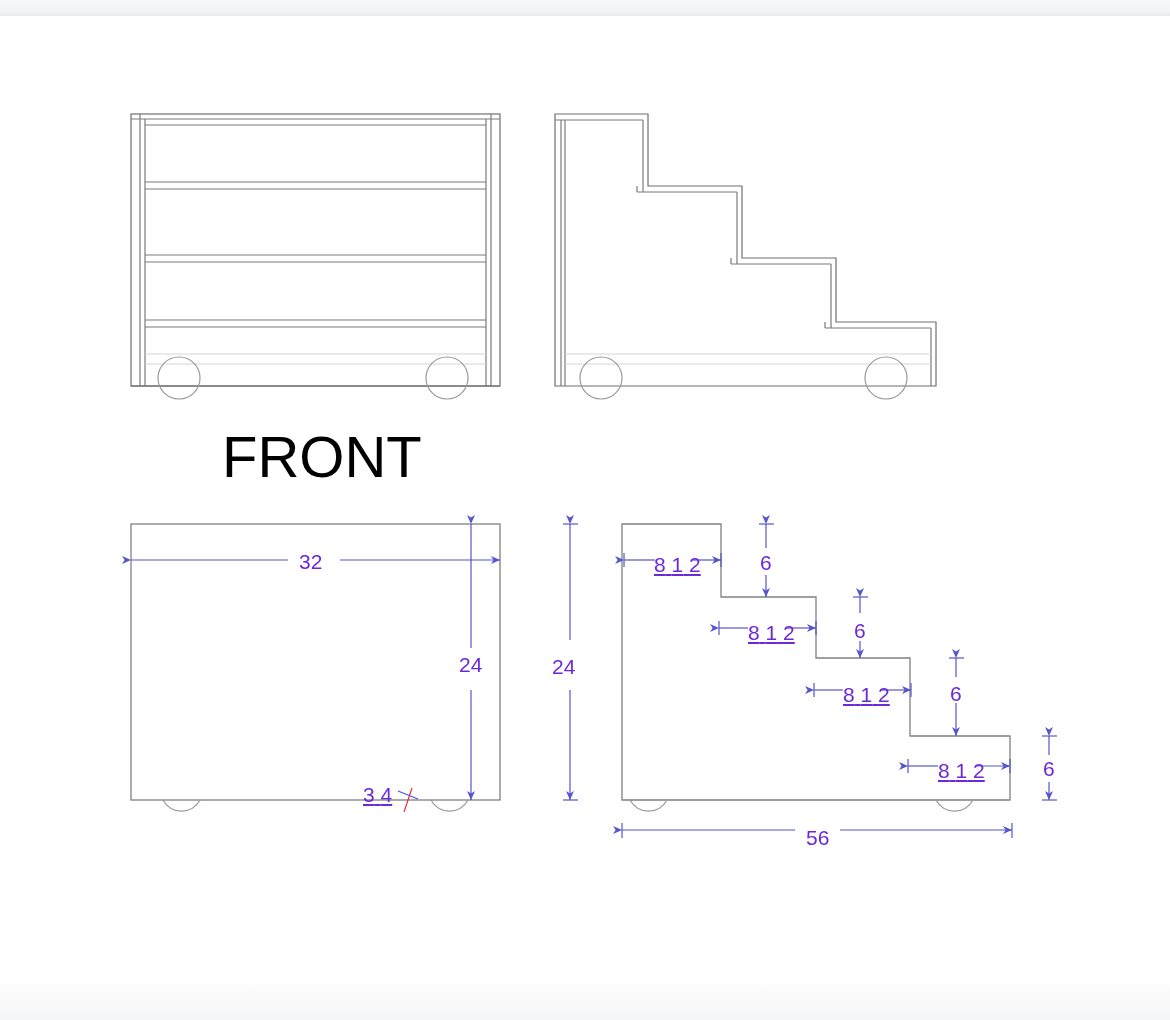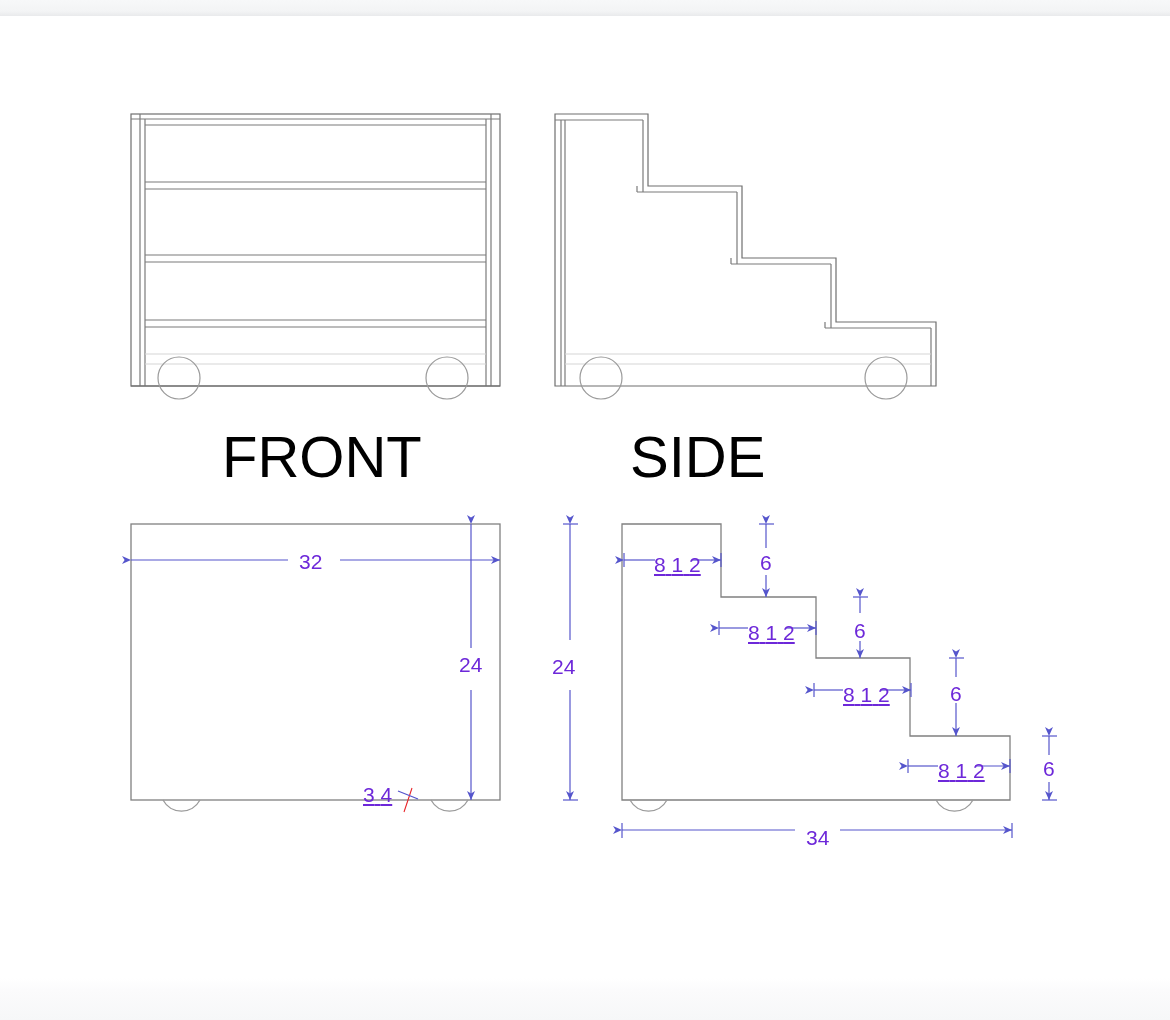--- a/index.html
+++ b/index.html
@@ -216,37 +216,36 @@
 
       <line x1="1049" y1="736" x2="1049" y2="755" marker-start="url(#arrL)"></line>
       <line x1="1049" y1="782" x2="1049" y2="800" marker-end="url(#arrR)"></line>
       <line x1="1042" y1="736" x2="1057" y2="736"></line>
       <line x1="1042" y1="800" x2="1057" y2="800"></line>
     </g>
   </svg>
 
   <div class="view-label" id="label-front">FRONT</div>
 
-  <div class="view-label" id="label-side">SIDE</div>
 
   <div class="dim" style="left:299px; top:551px;">32</div>
 
   <div class="dim" style="left:459px; top:654px;">24</div>
 
   <div class="dim" style="left:363px; top:784px;">
     <span class="frac-box">
       <span class="whole">3</span>
       <span class="slash"></span>
       <span class="den">4</span>
     </span>
   </div>
 
   <div class="dim" style="left:552px; top:656px;">24</div>
 
-  <div class="dim" style="left:806px; top:827px;">34</div>
+  <div class="dim" style="left:806px; top:827px;">56</div>
 
   <div class="dim" style="left:654px; top:554px;">
     <span class="frac-box">
       <span class="whole">8</span>
       <span class="num">1</span>
       <span class="slash"></span>
       <span class="den">2</span>
     </span>
   </div>
 

